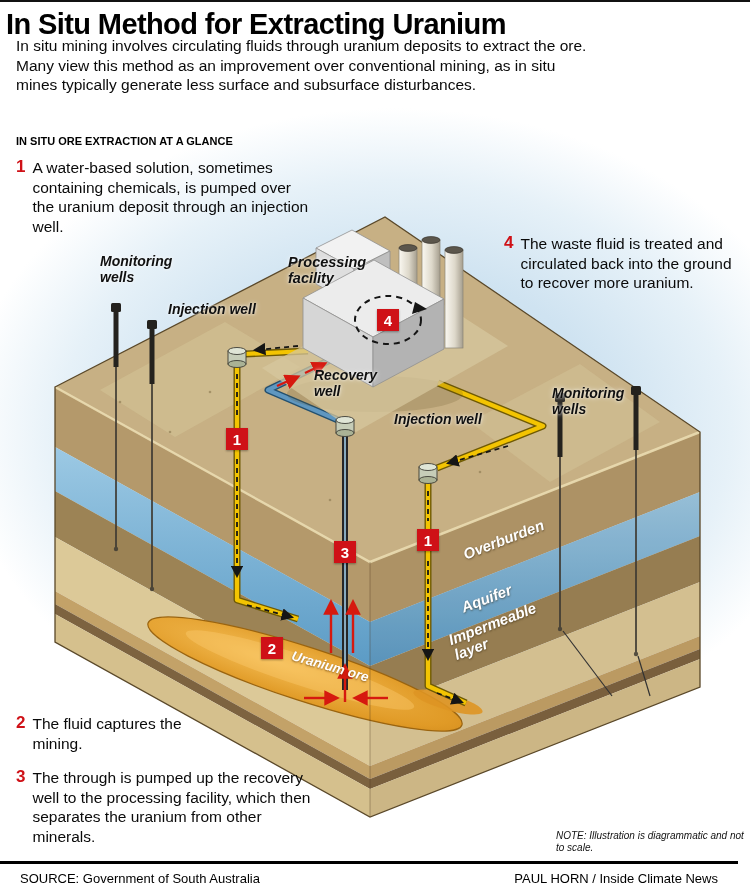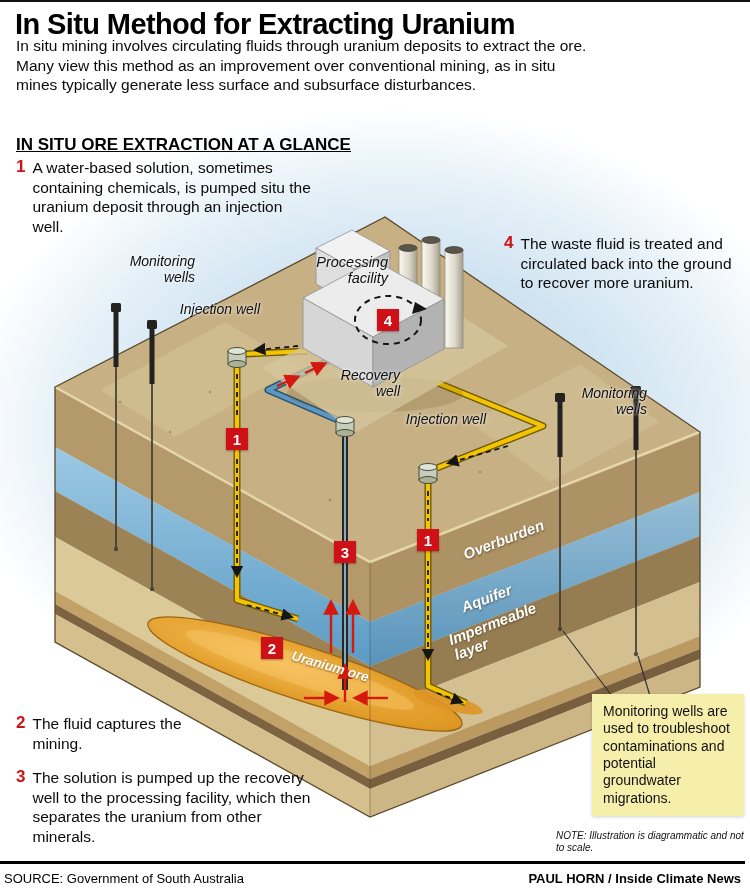--- a/index.html
+++ b/index.html
@@ -2,32 +2,32 @@
 <html><head>
 <meta charset="utf-8">
 <style>
   * { margin:0; padding:0; box-sizing:border-box; }
   body { background:#fff; font-family:"Liberation Sans", sans-serif; }
   .page { position:relative; width:750px; height:892px; overflow:hidden;
           border-top:2px solid #111;
           background: radial-gradient(ellipse 480px 360px at 395px 430px,
                       #c2dcee 0%, #cfe3f1 45%, #e6f1f8 70%, rgba(255,255,255,0) 90%), #ffffff; }
   .scene { position:absolute; left:0; top:0; width:750px; height:892px; }
-  h1.title { position:absolute; left:15px; top:6px; font-size:29px; font-weight:bold;
+  h1.title { position:absolute; left:6px; top:6px; font-size:29px; font-weight:bold;
              letter-spacing:-0.6px; color:#000; white-space:nowrap; }
   .intro { position:absolute; left:16px; top:34px; width:575px; font-size:15.5px;
            line-height:1.27; color:#0a0a0a; }
-  .glance { position:absolute; left:16px; top:133px; font-size:17px; font-weight:bold; color:#000;text-decoration:underline; }
+  .glance { position:absolute; left:16px; top:133px; font-size:11px; font-weight:bold; color:#000; }
   .step { position:absolute; display:flex; gap:7px; font-size:15.5px; line-height:1.26; color:#0a0a0a; }
   .step .num { color:#cf1117; font-weight:bold; font-size:17px; line-height:1.1; flex:0 0 auto; }
   .s1 { left:16px; top:156px; width:300px; }
   .s4 { left:504px; top:232px; width:238px; }
   .s2 { left:16px; top:712px; width:200px; }
   .s3 { left:16px; top:766px; width:300px; }
-  .lbl { position:absolute; font-weight:normal; font-style:italic; color:#101010; text-align:right;
+  .lbl { position:absolute; font-weight:bold; font-style:italic; color:#101010; text-align:left;
          font-size:14px; line-height:1.12;
          text-shadow:0 0 3px rgba(255,255,255,.8), 0 0 6px rgba(255,255,255,.55); }
   #lbl-mon-left   { left:100px; top:252px; width:95px; }
   #lbl-inj-left   { left:168px; top:300px; width:92px; }
   #lbl-processing { left:288px; top:252px; width:100px; font-size:14.5px; }
   #lbl-recovery   { left:314px; top:366px; width:86px; }
   #lbl-inj-right  { left:394px; top:410px; width:92px; }
   #lbl-mon-right  { left:552px; top:384px; width:95px; }
   .strata-lbl { position:absolute; font-weight:bold; font-style:italic; color:#fff; font-size:15px;
                 line-height:1.05; transform-origin:0 50%; white-space:nowrap;
@@ -44,24 +44,24 @@
   #badge-1L { left:226px; top:426px; }
   #badge-1R { left:417px; top:527px; }
   #badge-2  { left:261px; top:635px; }
   #badge-3  { left:334px; top:539px; }
   #badge-4  { left:377px; top:307px; }
   .note-box { position:absolute; left:592px; top:692px; width:152px; background:#f6efac;
               padding:9px 11px; font-size:14px; line-height:1.24; color:#111;
               box-shadow:0 1px 3px rgba(0,0,0,.18); }
   .scale-note { position:absolute; left:556px; top:828px; width:190px; font-size:10px;
                 font-style:italic; color:#111; line-height:1.2; }
-  .footer { position:absolute; left:0; right:5px; bottom:0; height:31px; border-top:3px solid #000;
+  .footer { position:absolute; left:0; right:12px; bottom:0; height:31px; border-top:3px solid #000;
             background:#fff; display:flex; align-items:center; justify-content:space-between;
-            padding:0 4px; font-size:13px; color:#000; }
-  .footer .credit { font-weight:bold; }
+            padding:0 20px; font-size:13px; color:#000; }
+  .footer .credit { font-weight:normal; }
 </style>
 </head>
 <body>
 
 <div class="page">
 
   <svg class="scene" viewBox="0 0 750 892" xmlns="http://www.w3.org/2000/svg">
     <defs>
       <linearGradient id="gAq" x1="0" y1="0" x2="0" y2="1">
         <stop offset="0" stop-color="#9cc9e4"></stop>
@@ -239,53 +239,52 @@
       <path d="M345,700 L345,665" marker-end="url(#mRed)"></path>
     </g>
   </svg>
 
   <h1 class="title">In Situ Method for Extracting Uranium</h1>
   <p class="intro">In situ mining involves circulating fluids through uranium deposits to extract the ore. Many view this method as an improvement over conventional mining, as in situ mines typically generate less surface and subsurface disturbances.</p>
   <div class="glance">IN SITU ORE EXTRACTION AT A GLANCE</div>
 
   <div class="step s1">
     <span class="num">1</span>
-    <span>A water-based solution, sometimes containing chemicals, is pumped situ the uranium deposit through an injection well.</span>
+    <span>A water-based solution, sometimes containing chemicals, is pumped over the uranium deposit through an injection well.</span>
   </div>
   <div class="step s4">
     <span class="num">4</span>
     <span>The waste fluid is treated and circulated back into the ground to recover more uranium.</span>
   </div>
   <div class="step s2">
     <span class="num">2</span>
     <span>The fluid captures the mining.</span>
   </div>
   <div class="step s3">
     <span class="num">3</span>
-    <span>The solution is pumped up the recovery well to the processing facility, which then separates the uranium from other minerals.</span>
+    <span>The through is pumped up the recovery well to the processing facility, which then separates the uranium from other minerals.</span>
   </div>
 
   <div class="lbl" id="lbl-mon-left">Monitoring wells</div>
   <div class="lbl" id="lbl-inj-left">Injection well</div>
   <div class="lbl" id="lbl-recovery">Recovery well</div>
   <div class="lbl" id="lbl-processing">Processing facility</div>
   <div class="lbl" id="lbl-inj-right">Injection well</div>
   <div class="lbl" id="lbl-mon-right">Monitoring wells</div>
   <div class="strata-lbl" id="lbl-overburden">Overburden</div>
   <div class="strata-lbl" id="lbl-aquifer">Aquifer</div>
   <div class="strata-lbl" id="lbl-impermeable">Impermeable layer</div>
   <div id="lbl-ore">Uranium ore</div>
 
   <div class="badge" id="badge-1L">1</div>
   <div class="badge" id="badge-1R">1</div>
   <div class="badge" id="badge-2">2</div>
   <div class="badge" id="badge-3">3</div>
   <div class="badge" id="badge-4">4</div>
 
-  <div class="note-box">Monitoring wells are used to troubleshoot contaminations and potential groundwater migrations.</div>
   <div class="scale-note">NOTE: Illustration is diagrammatic and not to scale.</div>
 
   <div class="footer">
     <span class="source">SOURCE: Government of South Australia</span>
     <span class="credit">PAUL HORN / Inside Climate News</span>
   </div>
 
 </div>
 
 </body></html>

